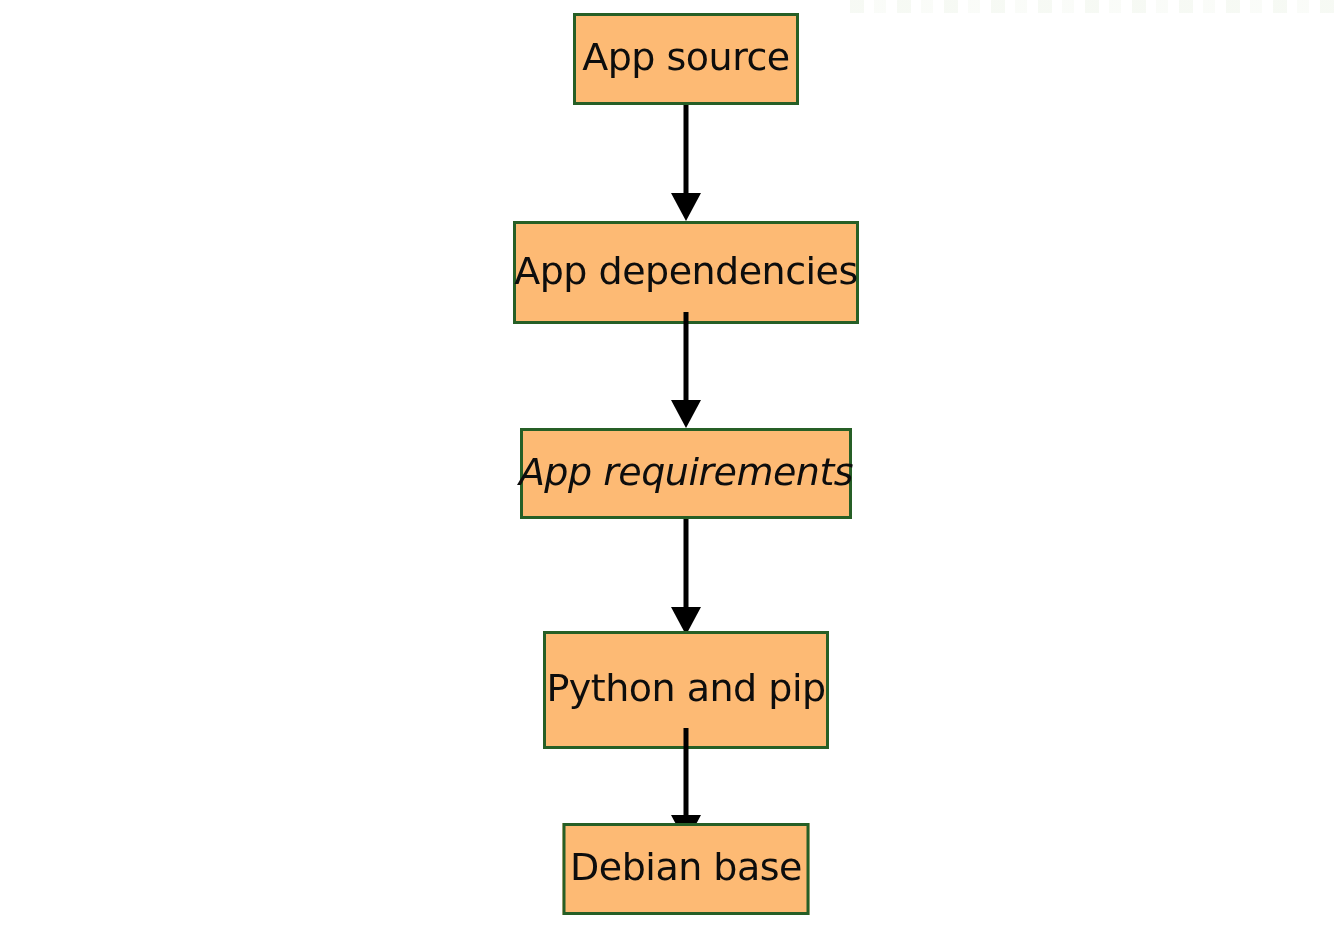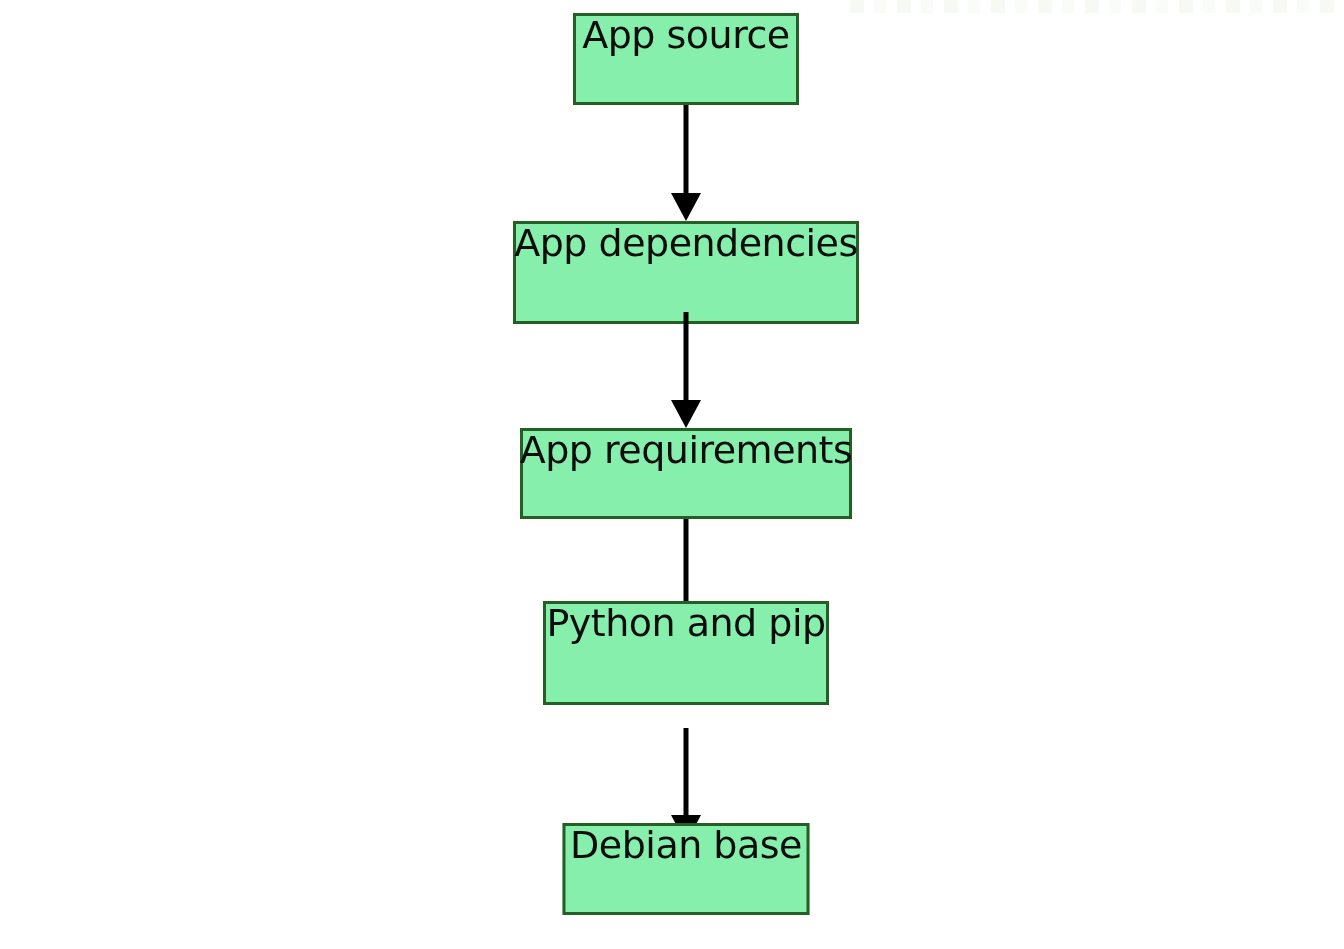--- a/index.html
+++ b/index.html
@@ -32,38 +32,38 @@
         rgba(222, 234, 212, 0.28) 36px,
         rgba(255, 255, 255, 0) 36px,
         rgba(255, 255, 255, 0) 47px);
     opacity: 0.55;
   }
   .node {
     position: absolute;
     left: 686px;
     transform: translateX(-50%);
     box-sizing: border-box;
-    background: #86efac;
+    background: #fdba74;
     border: 3px solid #265f26;
     display: flex;
-    align-items: flex-start;
+    align-items: center;
     justify-content: center;
   }
   .node .label {
     color: #0d0d0d;
     font-size: 38px;
     letter-spacing: -0.5px;
     white-space: nowrap;
     line-height: 1;
     padding-bottom: 4px;
   }
   .n1 { top: 13px;  width: 226px; height: 92px; }
   .n2 { top: 221px; width: 346px; height: 103px; }
-  .n3 { top: 428px; width: 332px; height: 91px; }
-  .n4 { top: 601px; width: 286px; height: 104px; }
+  .n3 { top: 428px; width: 332px; height: 91px; font-style: italic; }
+  .n4 { top: 631px; width: 286px; height: 118px; }
   .n5 { top: 823px; width: 247px; height: 92px; }
 
   .arrow {
     position: absolute;
     left: 686px;
     transform: translateX(-50%);
     width: 32px;
   }
   .a1 { top: 105px; height: 116px; }
   .a2 { top: 312px; height: 116px; }

